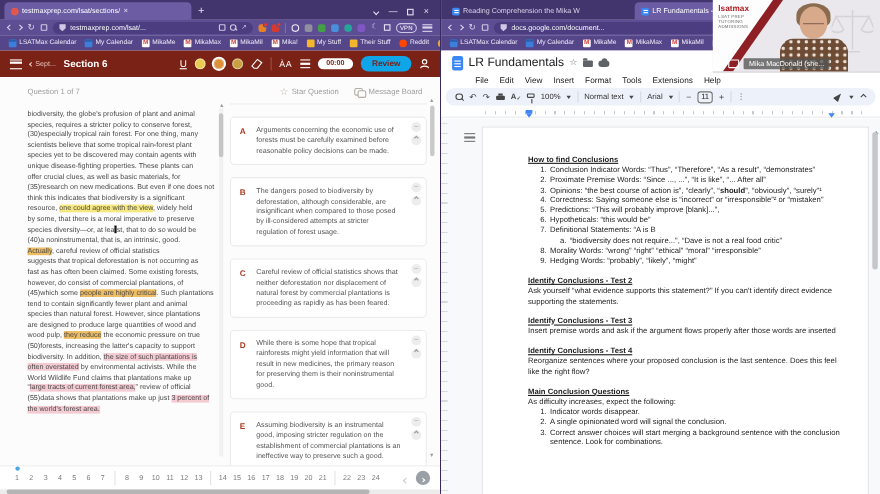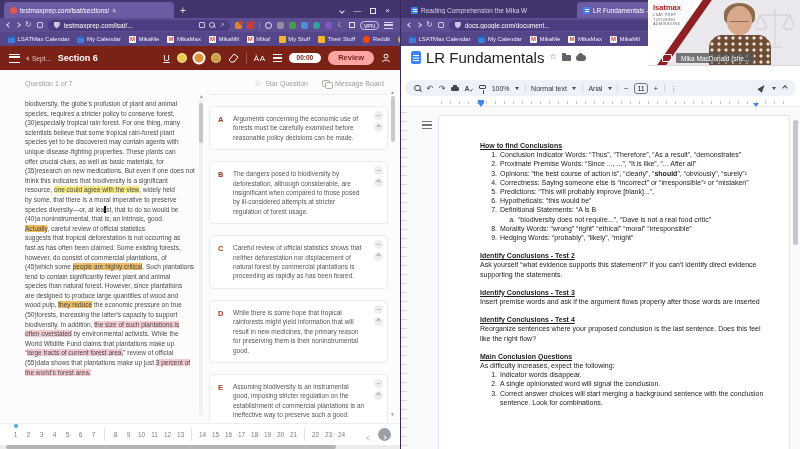--- a/index.html
+++ b/index.html
@@ -66,21 +66,21 @@
   .tool-u{font-size:9px;text-decoration:underline;line-height:10px}
   .hlc{width:10px;height:10px;border-radius:50%;border:1px solid rgba(255,255,255,.45)}
   .hl-c-yellow{background:#e9cb52}
   .hl-c-orange{background:#dd8f39;box-shadow:0 0 0 1.5px #fff}
   .hl-c-gold{background:#c9a041}
   .toolsep{width:1px;height:12px;background:#9b5043}
   .tool-aa{font-size:8px;letter-spacing:.5px}
   .listic{display:inline-block;width:9px;height:8px;border-top:1.3px solid #fff;border-bottom:1.3px solid #fff;position:relative}
   .listic::after{content:"";position:absolute;left:0;width:9px;top:2.4px;height:1.3px;background:#fff}
   .timer-pill{background:#fff;color:#7b2216;font-size:6.5px;font-weight:bold;border-radius:8px;padding:2px 8px;line-height:1}
-  .review-btn{background:#fca5a5;color:#7b2216;font-size:7.5px;font-weight:bold;border-radius:9px;padding:3px 10px;line-height:1}
+  .review-btn{background:#0ea5e9;color:#7b2216;font-size:7.5px;font-weight:bold;border-radius:9px;padding:3px 10px;line-height:1}
 
   .lsat-body{position:absolute;top:70px;left:0;right:0;bottom:0;background:#fcfcfc}
   .qrow{position:absolute;top:9px;left:25px;right:16px;display:flex;align-items:center;color:#9d9d9d;font-size:7px}
   .qactions{margin-left:auto;display:flex;gap:14px;align-items:center}
   .qact{display:flex;align-items:center;gap:3px;color:#9d9d9d}
   .star-g{font-size:9px;line-height:9px;color:#b9b0a6}
   .bubbles{position:relative;width:10px;height:8px}
   .bubbles::before,.bubbles::after{content:"";position:absolute;border:1px solid #b3aca4;border-radius:2px;background:#fcfcfc}
   .bubbles::before{left:0;top:0;width:6px;height:5px}
   .bubbles::after{left:3px;top:2px;width:6px;height:5px}
@@ -113,21 +113,21 @@
   .pg-next{width:13px;height:13px;border-radius:50%;background:#9aa0a6;color:#fff;text-align:center;line-height:12px}
   .pg-next .chev{width:3px;height:3px;border-width:1.2px}
   .hscroll{position:absolute;left:0;right:0;bottom:0;height:4px;background:#ececec}
   .hthumb{position:absolute;left:6px;width:330px;height:4px;background:#b5b5b5;border-radius:2px}
 
   
   .docs-chrome{position:absolute;top:46px;left:0;right:0;height:61px;background:#fff}
   .docs-titlebar{height:19px;display:flex;align-items:center;gap:5px;padding:3px 8px 0 10px}
   .docs-logo{width:10px;height:13px;background:#3a86f4;border-radius:2px;position:relative;flex:none}
   .docs-logo::after{content:"";position:absolute;left:2px;right:2px;top:4px;height:1px;background:#fff;box-shadow:0 2.5px 0 #fff,0 5px 0 #fff}
-  .docs-title{font-size:15px;color:#202124}
+  .docs-title{font-size:11px;color:#202124}
   .tstar{font-size:8px;color:#5f6368;line-height:8px}
   .tfolder{width:9px;height:6px;background:#5f6368;border-radius:1px;position:relative;margin-top:2px}
   .tfolder::before{content:"";position:absolute;top:-2px;left:0;width:4px;height:2px;background:#5f6368;border-radius:1px 1px 0 0}
   .tcloud{width:10px;height:6px;background:#5f6368;border-radius:4px;position:relative;margin-top:2px}
   .tcloud::before{content:"";position:absolute;left:2.5px;top:-2.5px;width:5px;height:5px;border-radius:50%;background:#5f6368}
   .docs-menus{display:flex;gap:10px;padding-left:31px;height:14px;align-items:center}
   .menu-item{font-size:7.5px;color:#202124}
   .docs-clock{position:absolute;right:90px;top:8px;width:9px;height:9px;border:1px solid #5f6368;border-radius:50%}
   .docs-clock::after{content:"";position:absolute;left:3px;top:1.5px;width:1px;height:3px;background:#5f6368}
 
@@ -505,20 +505,30 @@
       </div>
 
     <div class="docs-chrome">
       <div class="docs-titlebar">
         <span class="docs-logo"></span>
         <span class="docs-title">LR Fundamentals</span>
         <span class="tstar">☆</span>
         <span class="tfolder"></span>
         <span class="tcloud"></span>
       </div>
+      <div class="docs-menus" id="docs-menus">
+          <span class="menu-item">File</span>
+          <span class="menu-item">Edit</span>
+          <span class="menu-item">View</span>
+          <span class="menu-item">Insert</span>
+          <span class="menu-item">Format</span>
+          <span class="menu-item">Tools</span>
+          <span class="menu-item">Extensions</span>
+          <span class="menu-item">Help</span>
+        </div>
       <span class="docs-clock"></span>
     </div>
 
     <div class="docs-toolbar">
       <span class="tb-mag"></span>
       <span class="tb-g">↶</span>
       <span class="tb-g">↷</span>
       <span class="tb-print"></span>
       <span class="tb-spell">A<i>✓</i></span>
       <span class="tb-roller"></span>

